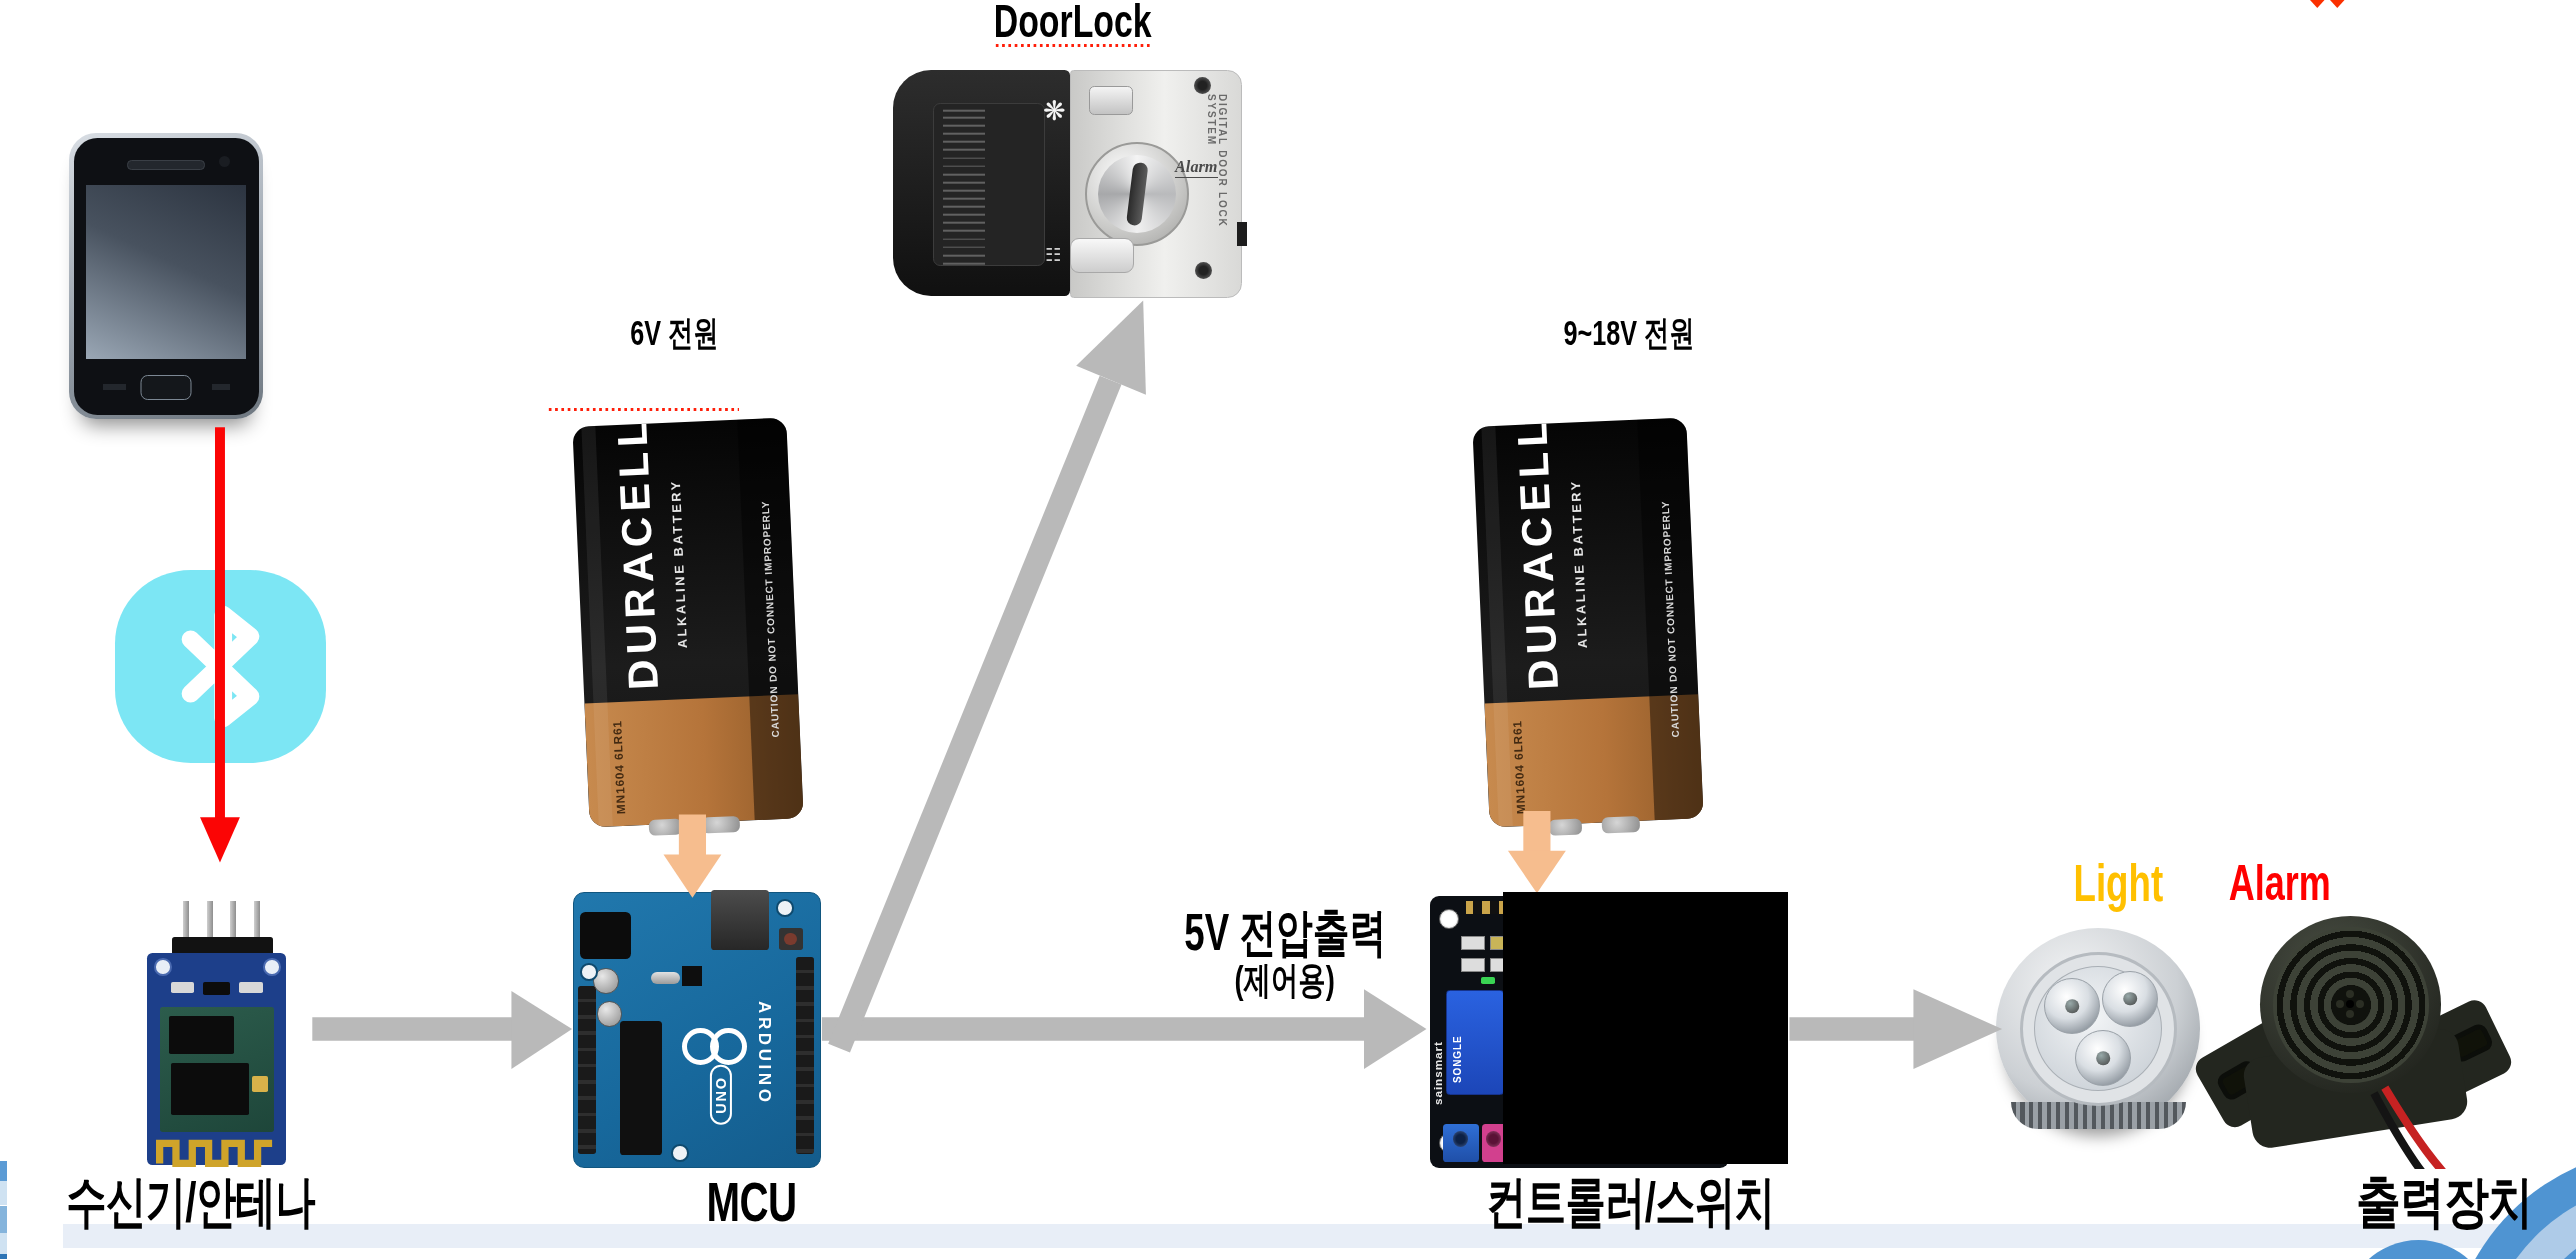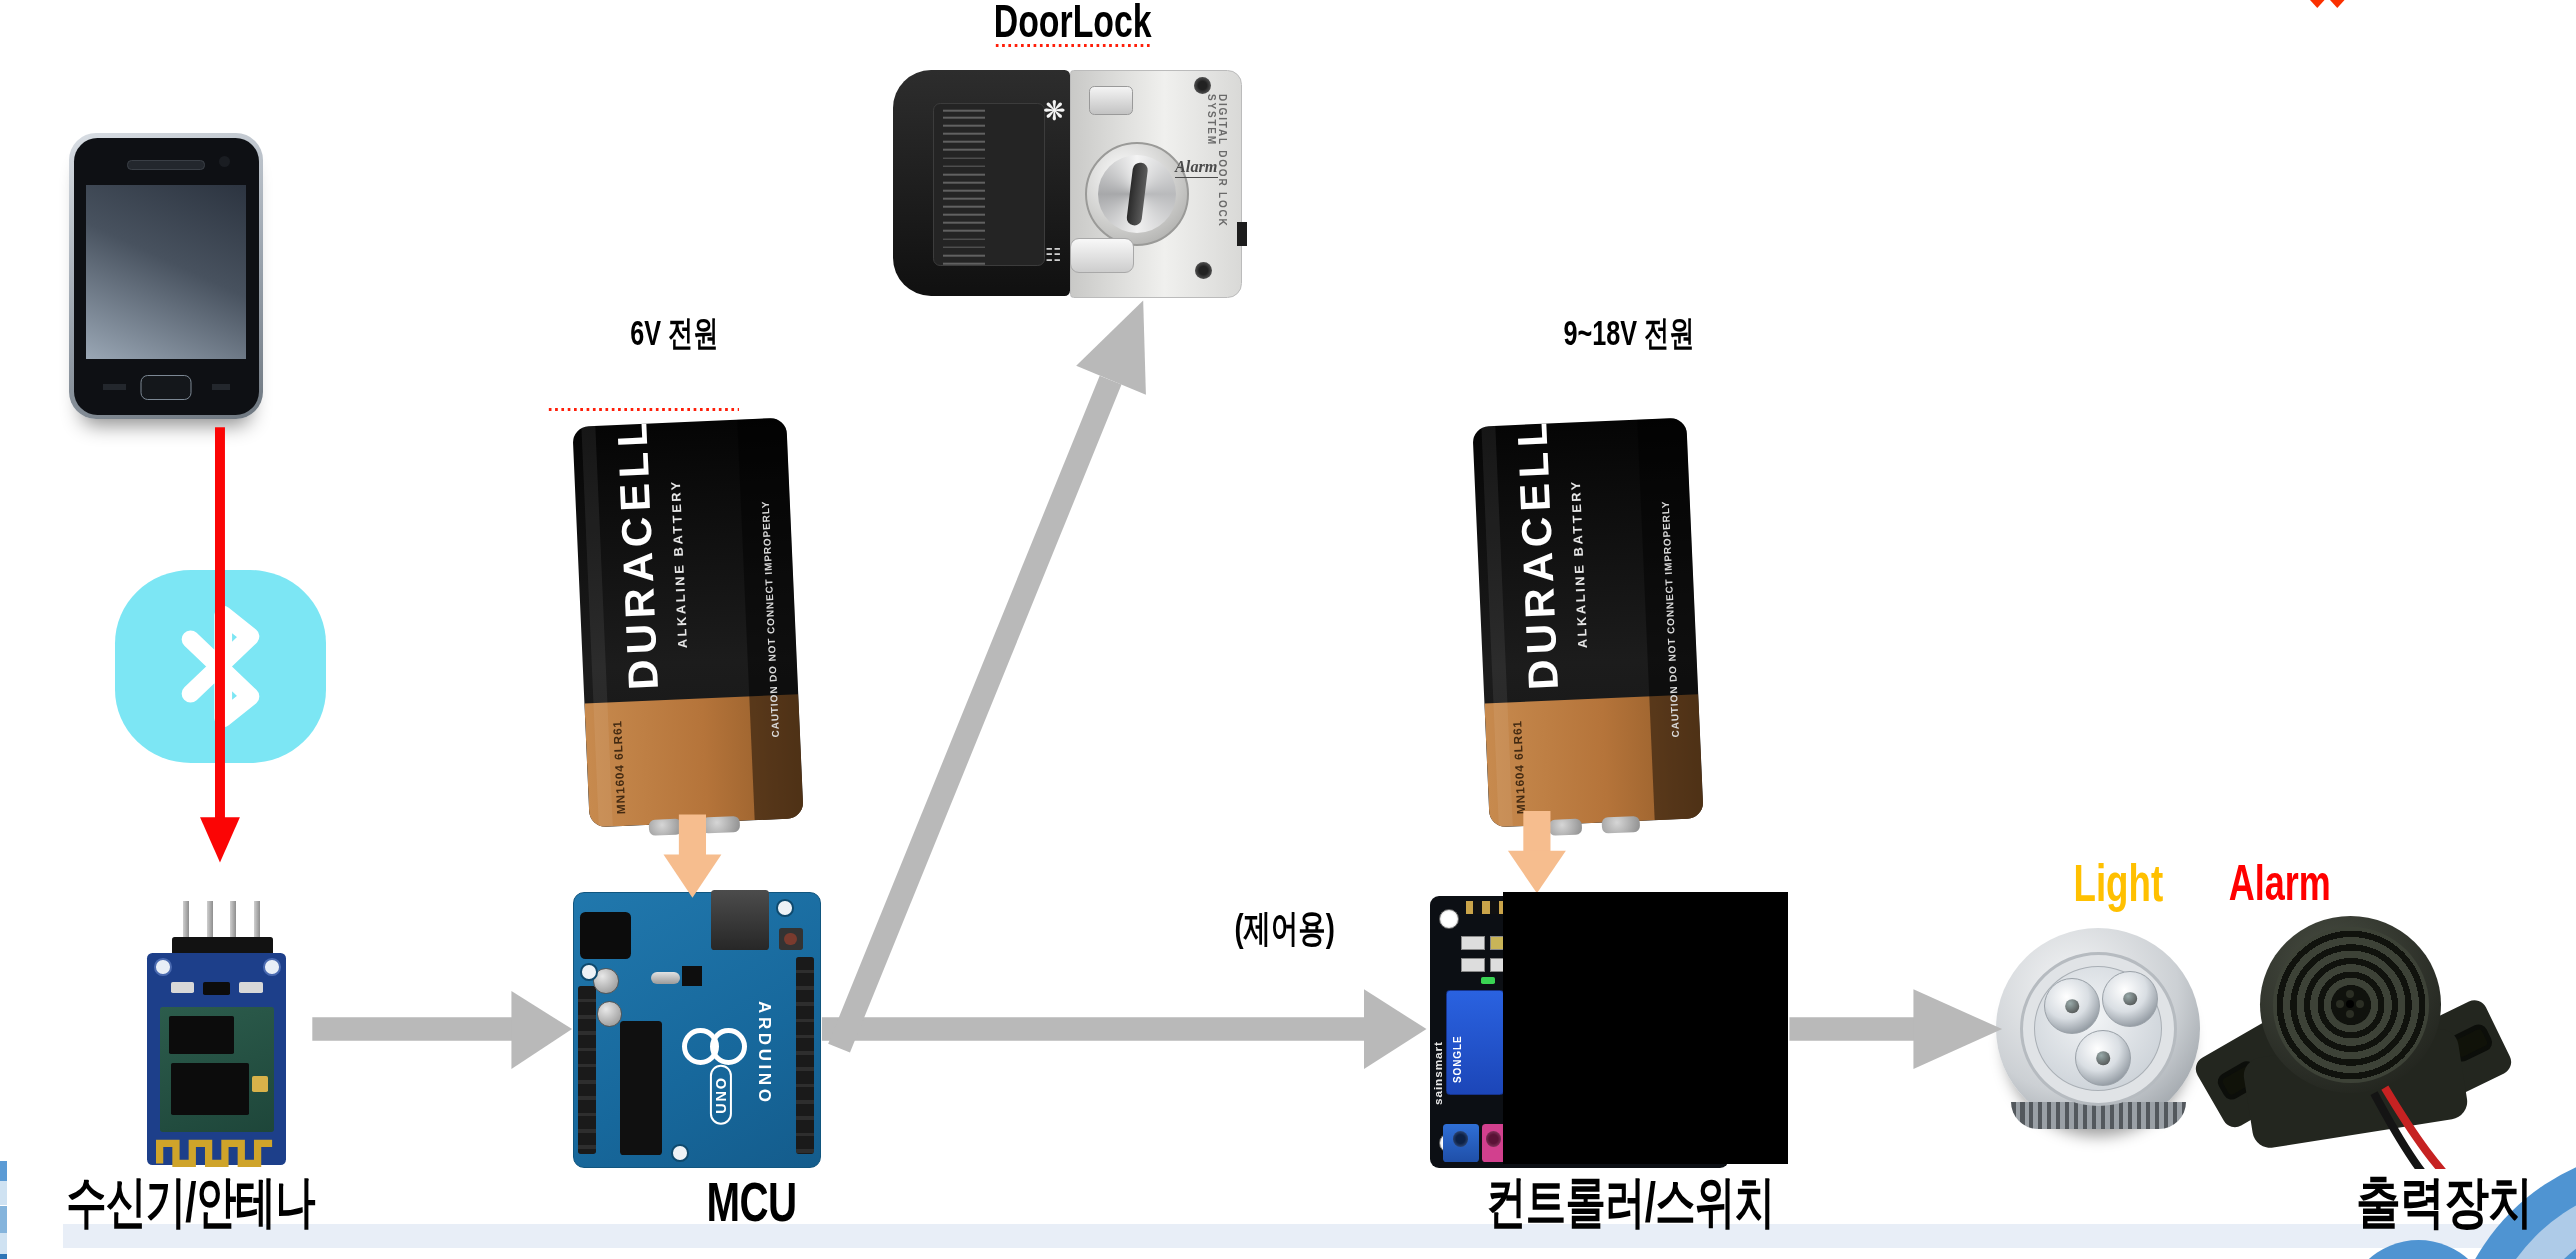--- a/index.html
+++ b/index.html
@@ -159,20 +159,21 @@
   <div class="abs klabel" style="left:493px;top:306px;width:362px;z-index:6;">
     <div class="mid-title"><span class="cond">6V 전원</span></div>
   </div>
   <div class="abs squiggle" style="left:547px;top:407px;width:192px;z-index:6;"></div>
 
   <div class="abs klabel" style="left:1430px;top:306px;width:398px;z-index:6;">
     <div class="mid-title"><span class="cond">9~18V 전원</span></div>
   </div>
 
   <div class="abs klabel" style="left:1113px;top:907px;width:344px;z-index:6;">
+    <div style="font-size:51px;line-height:52px;"><span class="cond">5V 전압출력</span></div>
     <div class="sub-title"><span class="cond">(제어용)</span></div>
   </div>
 
   <div class="abs klabel" style="left:2041px;top:854px;width:154px;font-size:51px;color:var(--light-yellow);z-index:6;">
     <span class="cond">Light</span>
   </div>
   <div class="abs klabel" style="left:2198px;top:854px;width:163px;font-size:50px;color:var(--alarm-red);z-index:6;">
     <span class="cond">Alarm</span>
   </div>
 

